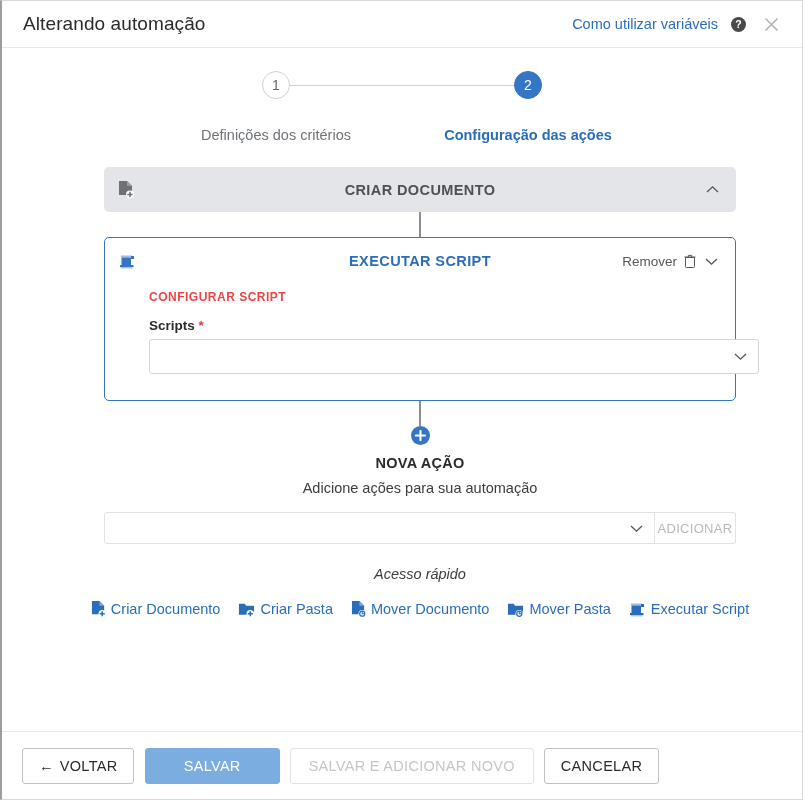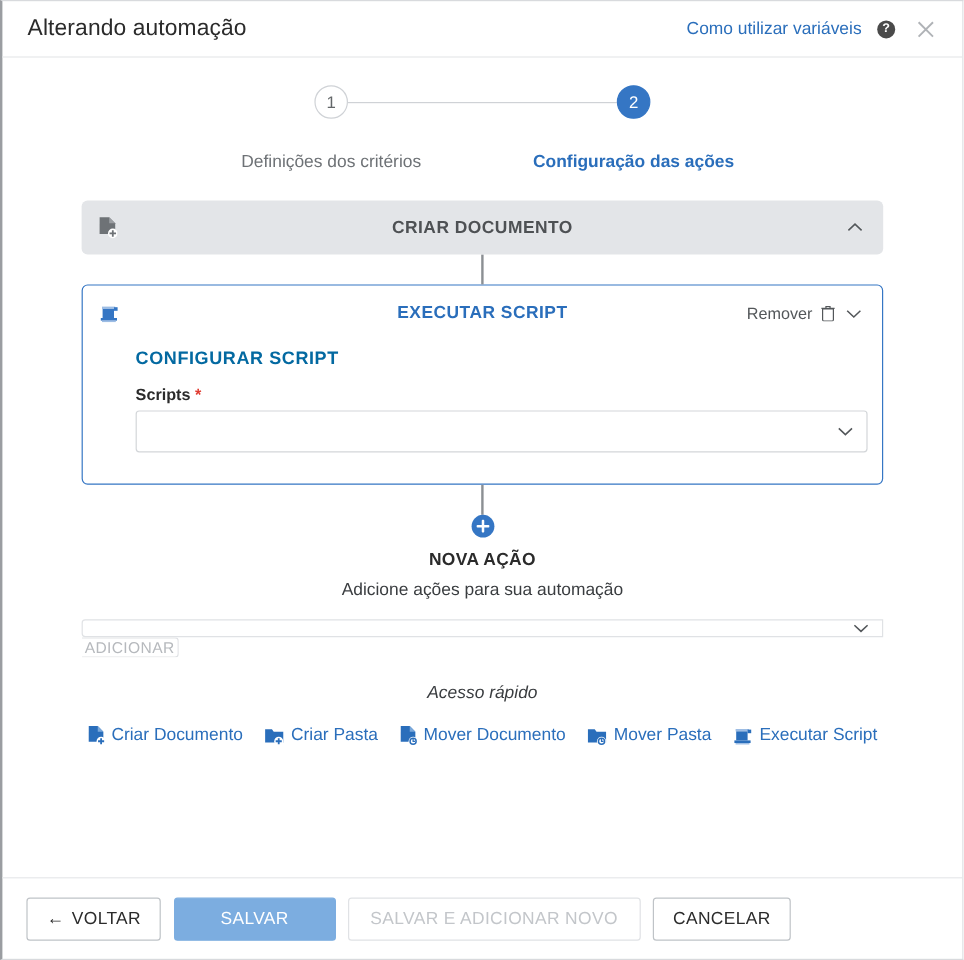--- a/index.html
+++ b/index.html
@@ -120,20 +120,21 @@
     height: 1px;
     background: #cfd2d6;
     z-index: 1;
   }
 
   
   .modal-body {
     flex: 1 1 auto;
     padding: 18px 66px 0 66px;
     overflow: hidden;
+    margin-left: 36px;
   }
 
   
   .action-bar {
     height: 45px;
     background: #e3e5e8;
     border-radius: 5px;
     display: flex;
     align-items: center;
     padding: 0 16px 0 14px;
@@ -210,22 +211,22 @@
     cursor: pointer;
   }
   .trash-icon {
     color: #53575a;
     font-size: 13px;
     cursor: pointer;
     display: flex; align-items: center;
   }
 
   .card-section-title {
-    font-size: 15px;
-    color: #0369a1;
+    font-size: 12px;
+    color: #ef4444;
     font-weight: 700;
     letter-spacing: .5px;
     margin: 6px 0 0 44px;
   }
   .field {
     margin: 14px 0 0 44px;
     width: 610px;
   }
   .field-label {
     font-size: 13.5px;
@@ -276,21 +277,20 @@
   .new-action-sub {
     margin-top: 9px;
     font-size: 14.5px;
     color: #3a3d40;
   }
   .add-row {
     margin-top: 16px;
     display: flex;
     align-items: stretch;
     height: 32px;
-    flex-direction: column;
   }
   .add-select {
     flex: 1 1 auto;
     border: 1px solid #e0e2e5;
     border-radius: 3px 0 0 3px;
     background: #ffffff;
     display: flex;
     align-items: center;
     padding: 0 11px;
     cursor: pointer;

